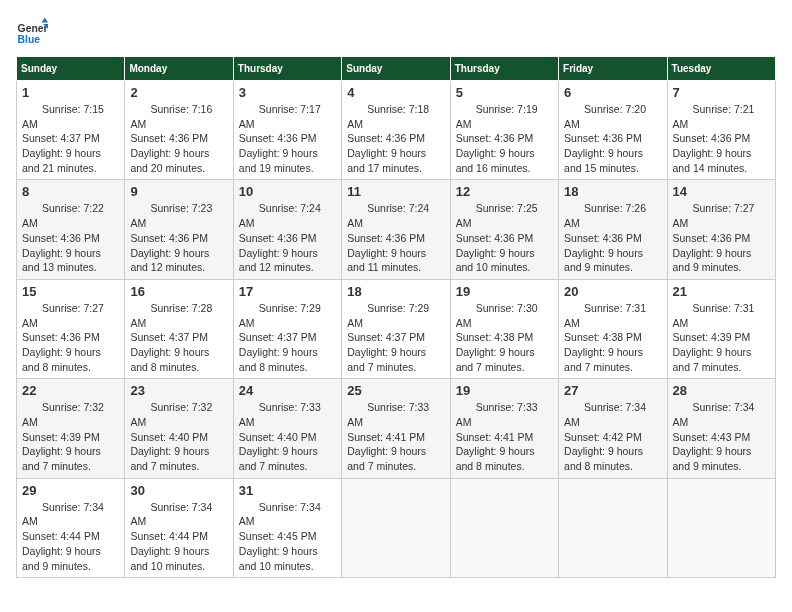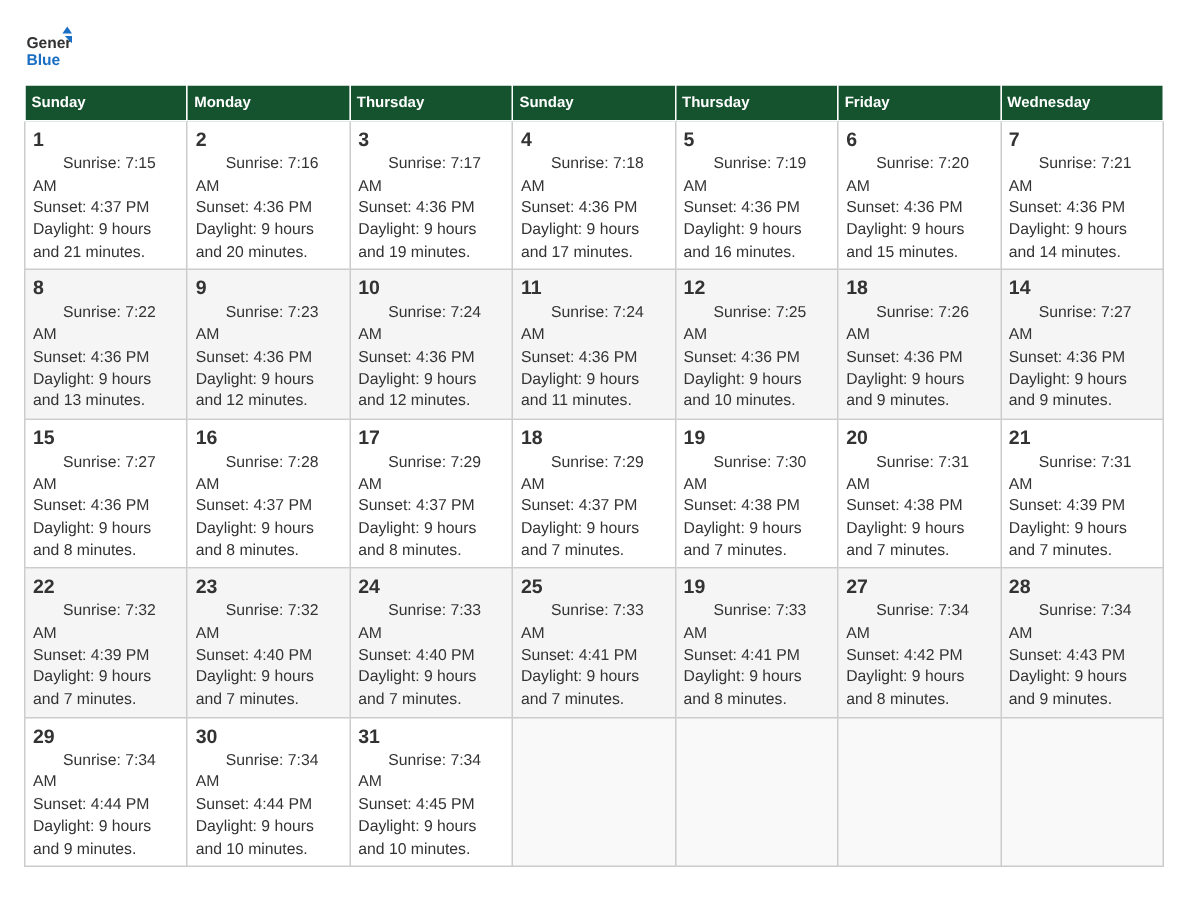--- a/index.html
+++ b/index.html
@@ -97,21 +97,21 @@
 
 <table>
   <thead>
     <tr>
     <th>Sunday</th>
         <th>Monday</th>
         <th>Thursday</th>
         <th>Sunday</th>
         <th>Thursday</th>
         <th>Friday</th>
-        <th>Wednesday</th>
+        <th>Tuesday</th>
       </tr>
   </thead>
   <tbody id="calendar-body">
   <tr>
         <td>
         <span class="day-num">1</span>
         <span class="day-info">Sunrise: 7:15 AM<br>Sunset: 4:37 PM<br>Daylight: 9 hours and 21 minutes.</span>
       </td>
         <td>
         <span class="day-num">2</span>

